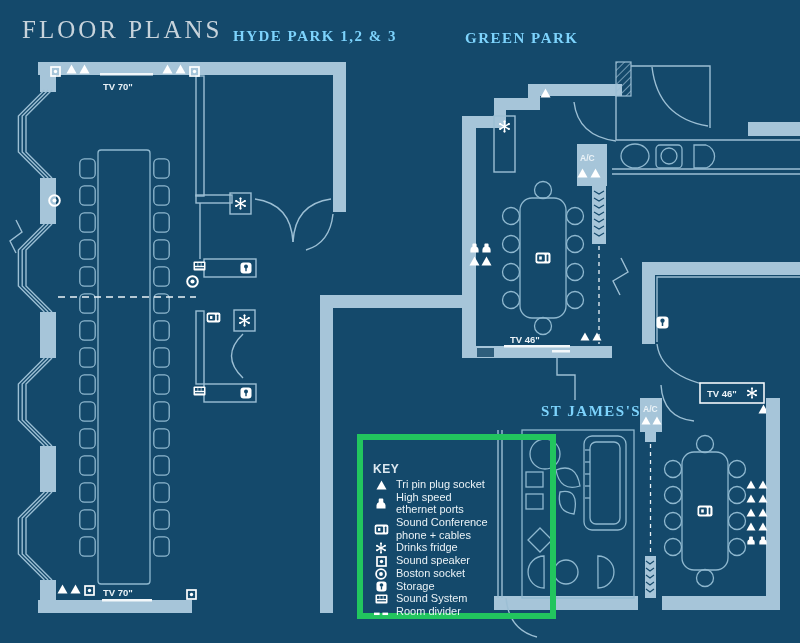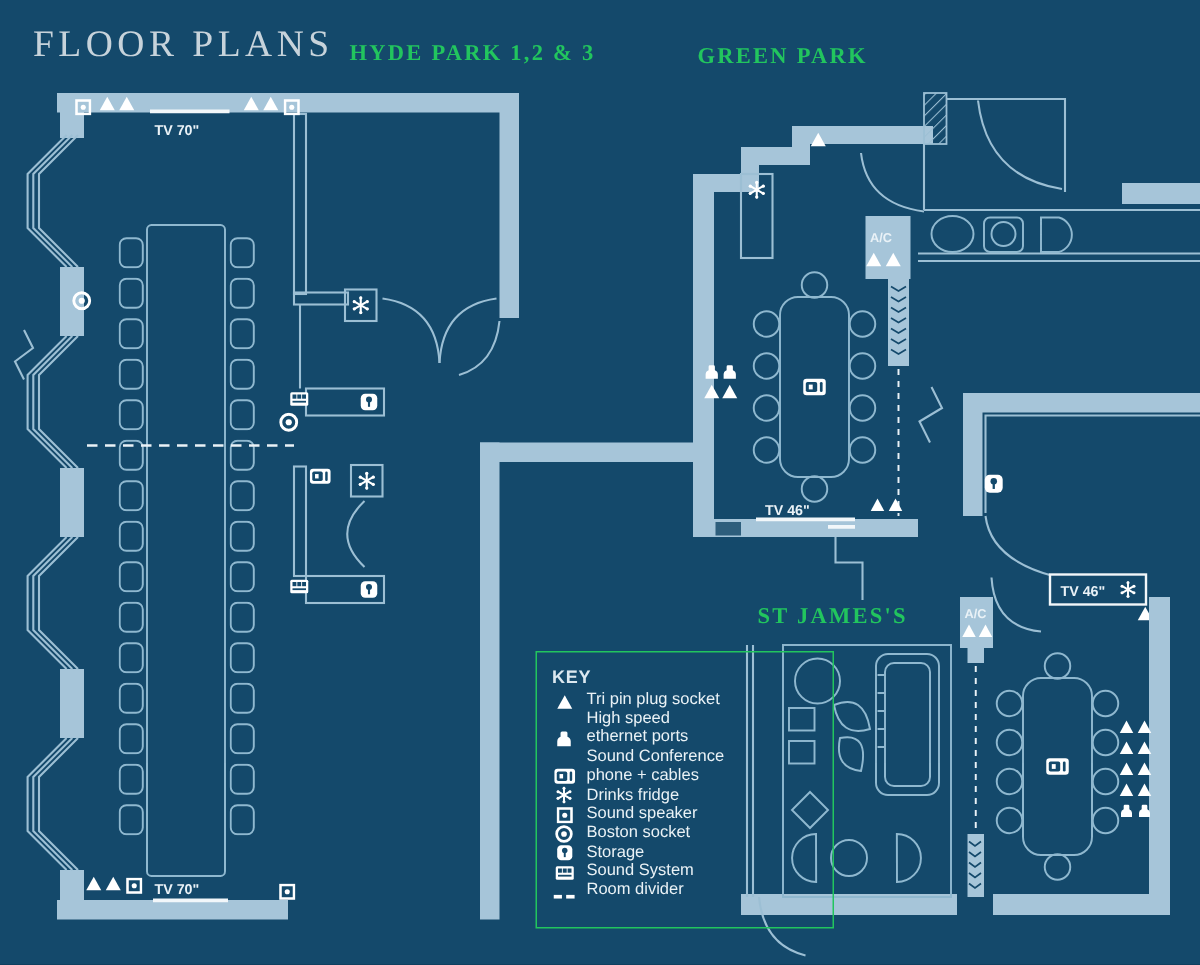--- a/index.html
+++ b/index.html
@@ -1,38 +1,38 @@
 <!DOCTYPE html>
 <html><head>
 <meta charset="utf-8">
 <style>
   html,body{margin:0;padding:0;background:#0d3a57;}
   .stage{position:relative;width:800px;height:643px;background:#14496B;overflow:hidden;
          font-family:"Liberation Sans",sans-serif;text-decoration:underline;}
   .h-main{position:absolute;left:22px;top:17px;font:400 25px/1 "Liberation Serif",serif;
           letter-spacing:3px;color:#C7D3DB;}
-  .h-room{position:absolute;font:700 15px/1 "Liberation Serif",serif;letter-spacing:1.5px;color:#22c55e;}
+  .h-room{position:absolute;font:700 15px/1 "Liberation Serif",serif;letter-spacing:1.5px;color:#7dd3fc;}
   .h-hyde{left:233px;top:29px;}
   .h-green{left:465px;top:31px;}
-  .h-stjames{left:505px;top:404px;}
+  .h-stjames{left:541px;top:404px;}
   svg.plan{position:absolute;left:0;top:0;}
   .wall{fill:#A6C5D9;}
   .thin{stroke:#9CBFD4;stroke-width:1.4;fill:none;}
   .furn{stroke:#8FB8CF;stroke-width:1.3;fill:none;}
   .dash{stroke:#EAF2F7;stroke-width:1.6;stroke-dasharray:7 5;fill:none;}
   .vdash{stroke:#EAF2F7;stroke-width:1.3;stroke-dasharray:4 4;fill:none;}
   .chev{stroke:#14496B;stroke-width:1.1;fill:none;}
   .lbl{font:700 9.5px "Liberation Sans",sans-serif;fill:#EAF2F7;}
   .lbl-ac{font:700 8.5px "Liberation Sans",sans-serif;fill:#EAF2F7;}
   .tvline{fill:#F2F7FA;}
   
   .key{position:absolute;left:357px;top:434px;width:199px;height:185px;box-sizing:border-box;
-       border:1px solid #22c55e;padding:9px 9px 4px 10px;color:#EAF2F6;}
+       border:6px solid #22c55e;padding:22px 9px 4px 10px;color:#EAF2F6;}
   .key-title{font-size:12px;font-weight:700;letter-spacing:.5px;color:#DCE8F0;margin:0 0 2px 0;}
-  .key-row{display:flex;gap:7px;align-items:flex-end;margin:0 0;font-size:11px;line-height:1.15;}
+  .key-row{display:flex;gap:7px;align-items:center;margin:0 0;font-size:11px;line-height:1.15;}
   .key-ic{flex:none;width:16px;display:flex;justify-content:center;padding-top:1px;}
   .key-lb{display:block;}
   .key-lb.wrap{max-width:97px;}
 </style>
 </head>
 <body>
 
 <div class="stage">
 
   <div class="h-main">FLOOR PLANS</div>

